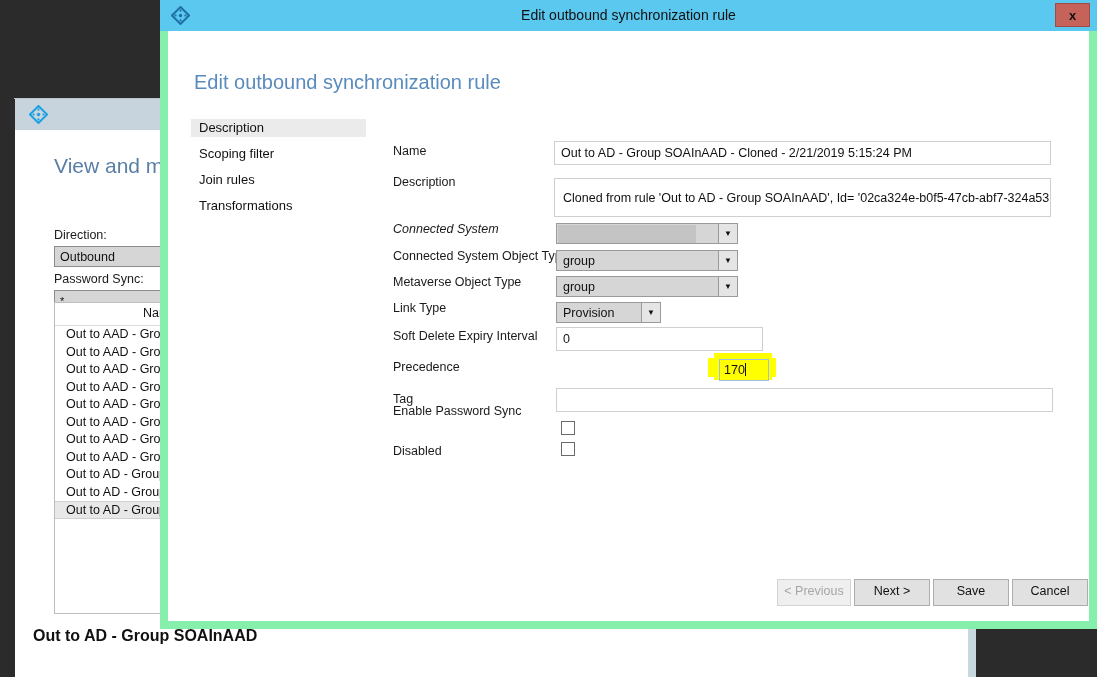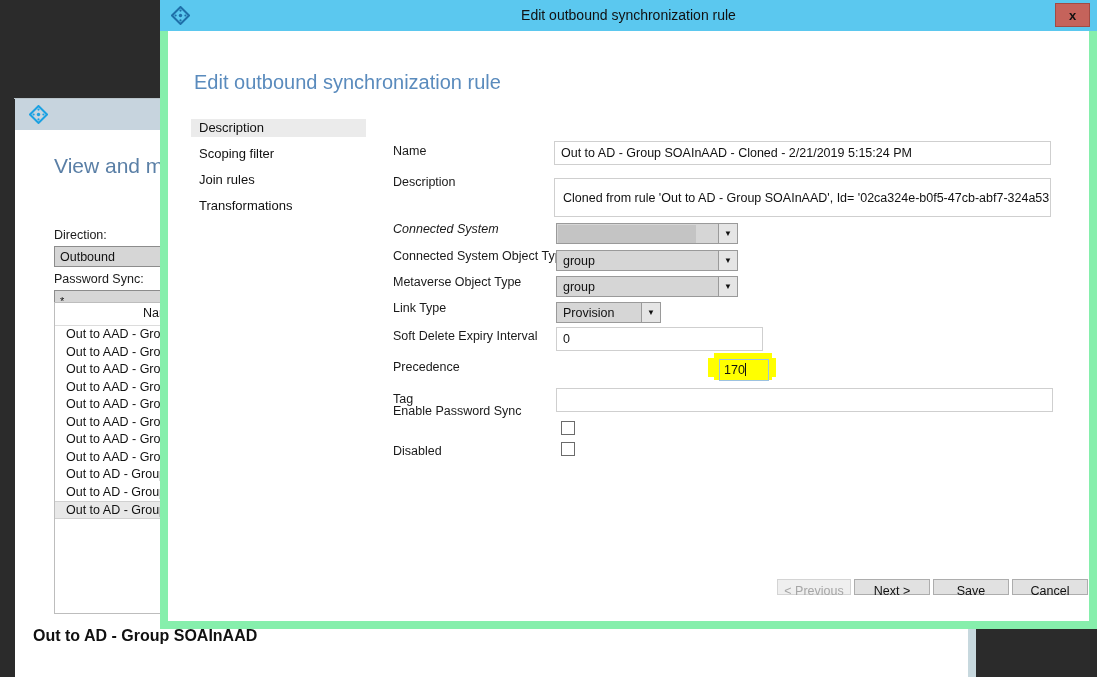--- a/index.html
+++ b/index.html
@@ -339,21 +339,21 @@
     width: 1px;
     height: 13px;
     background: #111;
     vertical-align: -2px;
     margin-left: 0px;
   }
 
   
   .btn {
     position: absolute;
-    height: 16px;
+    height: 27px;
     background: #e1e1e1;
     border: 1px solid #adadad;
     font-size: 12.5px;
     color: #111;
     text-align: center;
     line-height: 23px;
     box-sizing: border-box;
     cursor: pointer;
     white-space: nowrap;
   }

